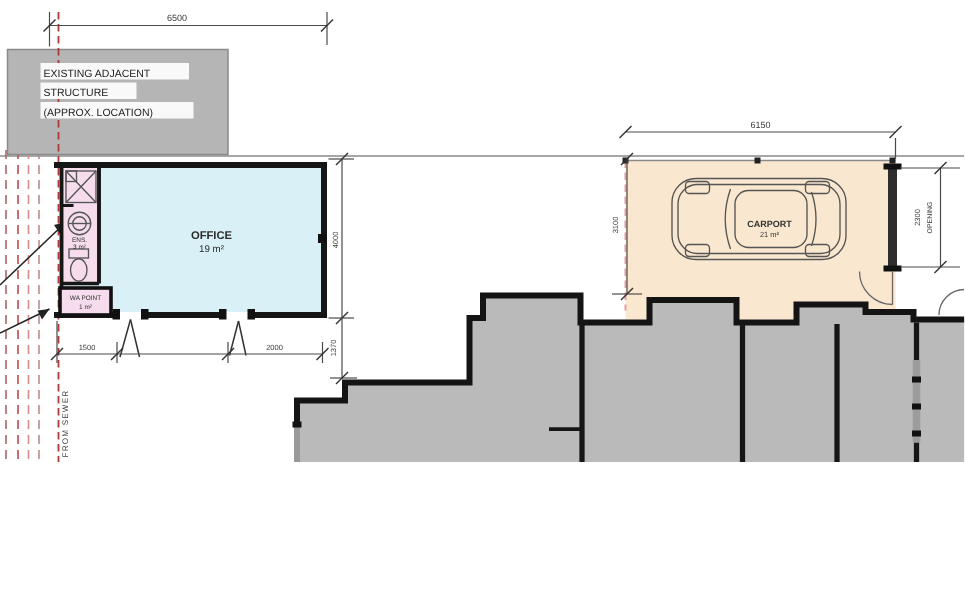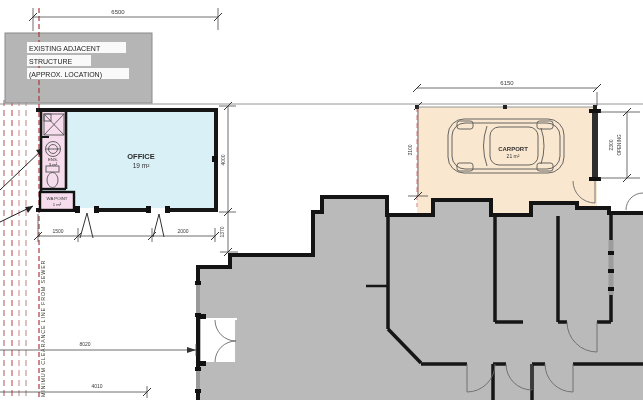--- a/index.html
+++ b/index.html
@@ -1,16 +1,16 @@
 <!DOCTYPE html>
 <html><head>
 <meta charset="utf-8">
 <style>
   html,body{margin:0;padding:0;background:#fff;}
-  .sheet{position:relative;width:643px;height:400px;background:#fff;overflow:hidden;
+  .sheet{position:relative;width:643px;height:308px;background:#fff;overflow:hidden;
          font-family:"Liberation Sans", sans-serif;}
   svg text{font-family:"Liberation Sans", sans-serif;fill:#333;}
   .dimtxt{font-size:6px;fill:#3a3a3a;}
   .dimtxt-sm{font-size:5px;fill:#3a3a3a;}
   .roomtxt{font-size:7.5px;font-weight:bold;fill:#2b2b2b;}
   .roomtxt-sub{font-size:6.5px;fill:#2b2b2b;}
   .tinytxt{font-size:4.3px;fill:#333;}
   .labeltxt{font-size:7px;fill:#222;}
   .notetxt{font-size:5.4px;fill:#444;letter-spacing:0.8px;}
   .dim{stroke:#4a4a4a;stroke-width:0.8;fill:none;}

